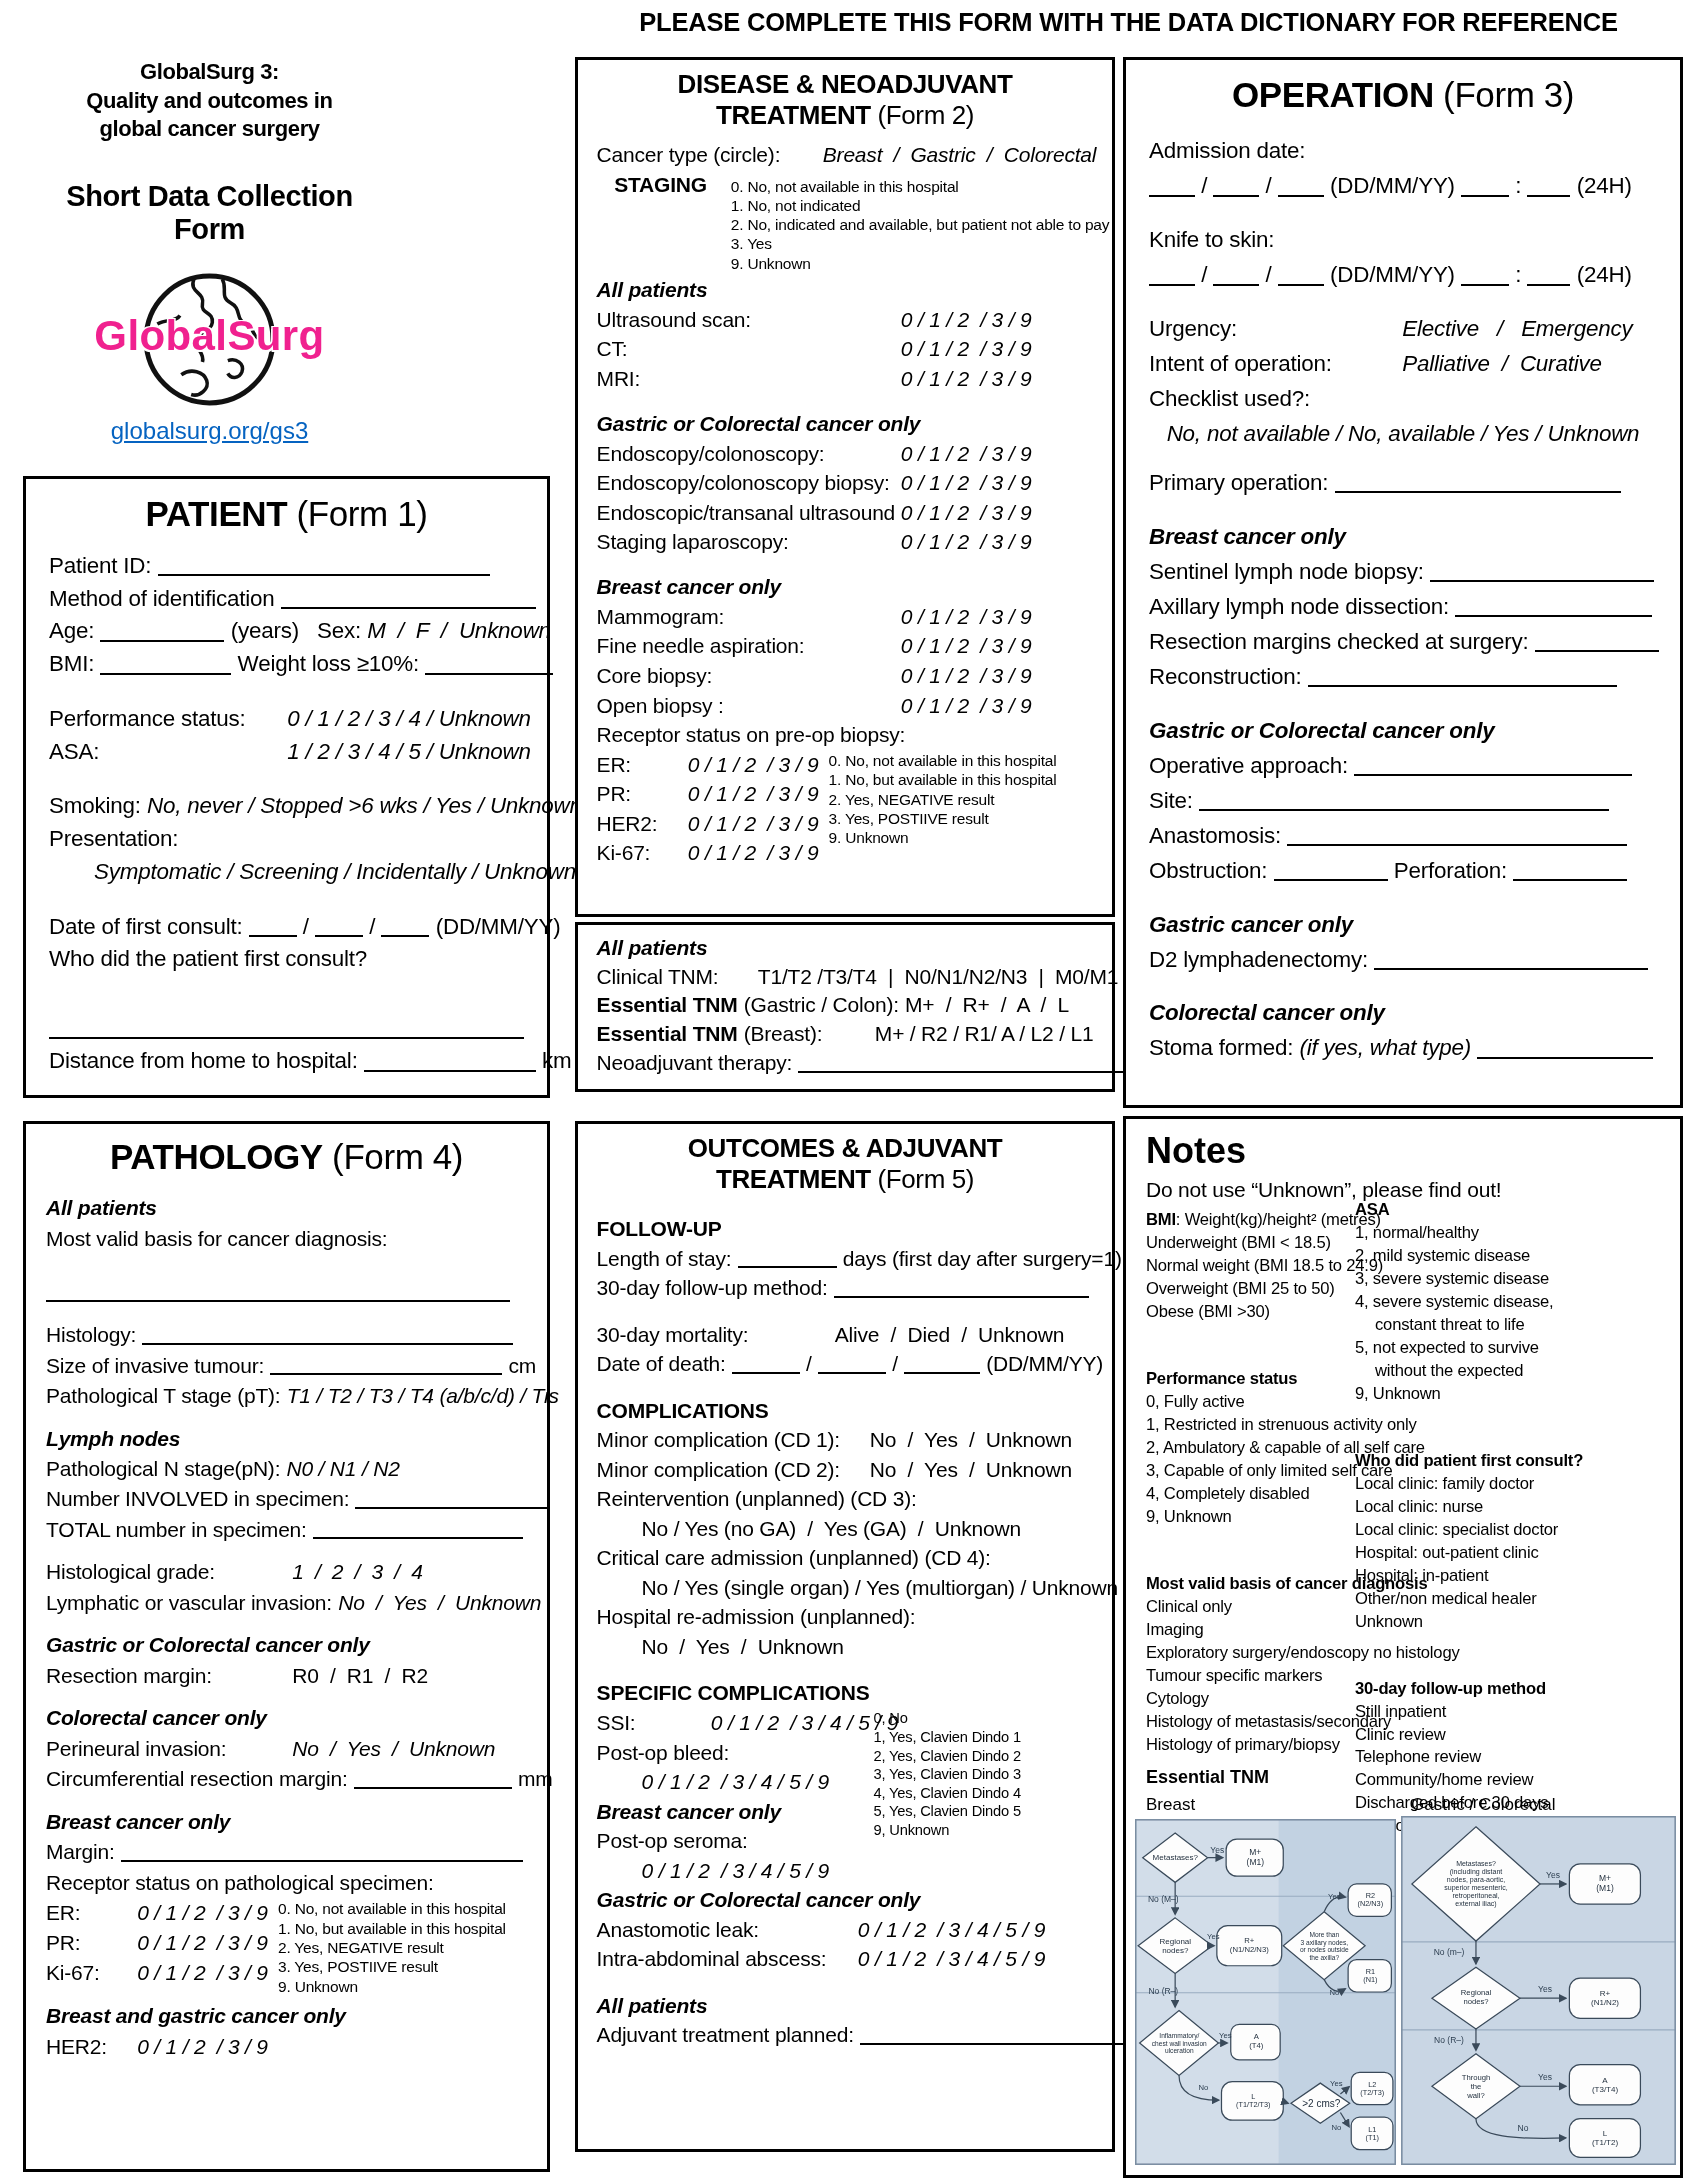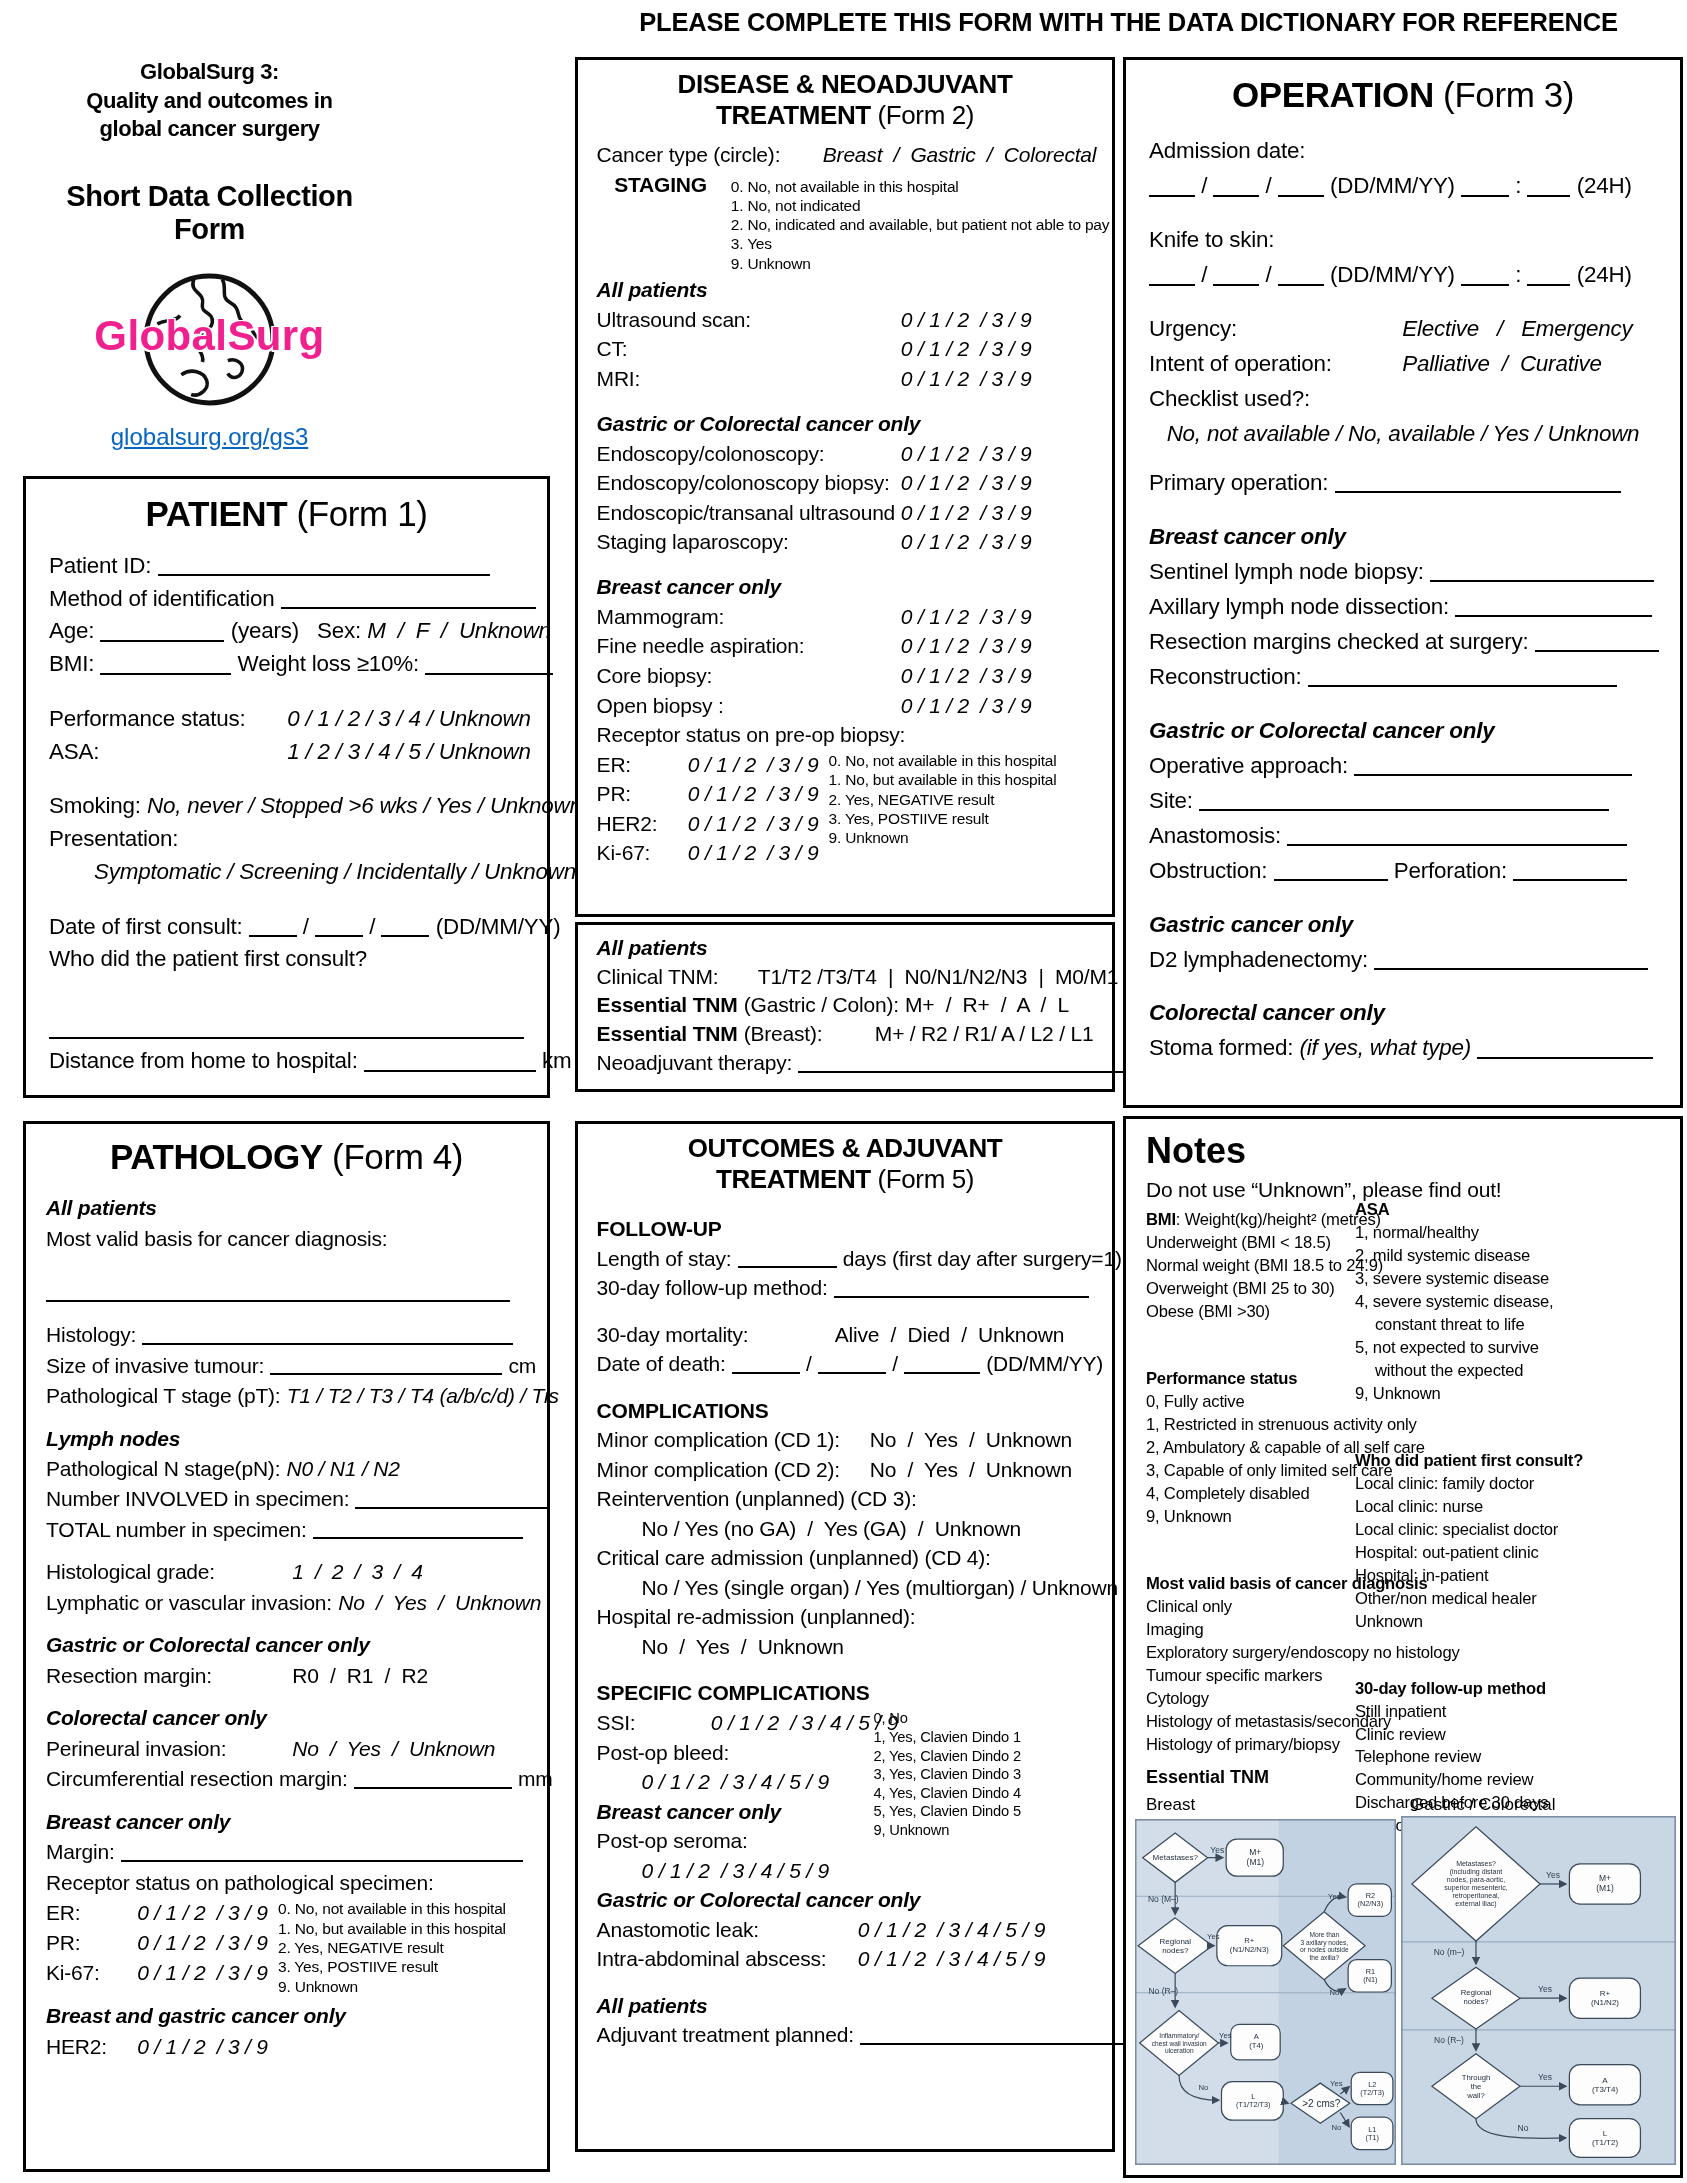--- a/index.html
+++ b/index.html
@@ -24,21 +24,21 @@
   .stack div{white-space:pre;}
   .la .stack{position:absolute;left:232px;top:-1.5px;width:267px;}
   .la5 .stack{position:absolute;left:277px;top:-1.5px;width:232px;font-size:14.7px;line-height:18.6px;}
   
   .intro{position:absolute;left:28px;top:14px;width:363px;text-align:center;}
   .intro .big{font-size:22px;font-weight:bold;line-height:1.3;letter-spacing:-0.4px;margin-top:44px;}
   .intro .sub{font-size:29px;font-weight:bold;margin-top:36px;letter-spacing:-0.4px;}
   .globe-wrap{position:relative;display:inline-block;margin-top:23px;}
   .logo-word{position:absolute;top:47%;left:50%;transform:translate(-50%,-50%);font-size:42px;font-weight:bold;color:#f0218f;letter-spacing:0.4px;white-space:nowrap;
     text-shadow:1.5px 1.5px 0 #fff,-1.5px -1.5px 0 #fff,1.5px -1.5px 0 #fff,-1.5px 1.5px 0 #fff;}
-  .site-link{display:block;margin-top:10px;font-size:24px;color:#0563c1;text-decoration:underline;cursor:pointer;}
+  .site-link{display:block;margin-top:4px;font-size:24px;color:#0563c1;text-decoration:underline;cursor:pointer;}
   
   #patient .row{font-size:22.4px;margin-top:7px;}
   #patient .gap{margin-top:29px;}
   #patient .bigspace{margin-top:46px;}
   #form2 .row{font-size:21px;margin-top:5.4px;}
   #form2 .gap{margin-top:21px;}
   #form2sub .row{font-size:21px;margin-top:4.6px;}
   #form3 .row{font-size:22.4px;margin-top:9.3px;}
   #form3 .gap{margin-top:23px;}
   #form3 .gap2{margin-top:28px;}
@@ -616,21 +616,21 @@
         <span class="b">BMI</span>
         <span class="label">: Weight(kg)/height² (metres)</span>
       </div>
       <div class="row">
         <span class="label">Underweight (BMI &lt; 18.5)</span>
       </div>
       <div class="row">
         <span class="label">Normal weight (BMI 18.5 to 24.9)</span>
       </div>
       <div class="row">
-        <span class="label">Overweight (BMI 25 to 30)</span>
+        <span class="label">Overweight (BMI 25 to 50)</span>
       </div>
       <div class="row">
         <span class="label">Obese (BMI &gt;30)</span>
       </div>
       <div class="row gapL">
         <span class="b">Performance status</span>
       </div>
       <div class="row">
         <span class="label">0, Fully active</span>
       </div>

